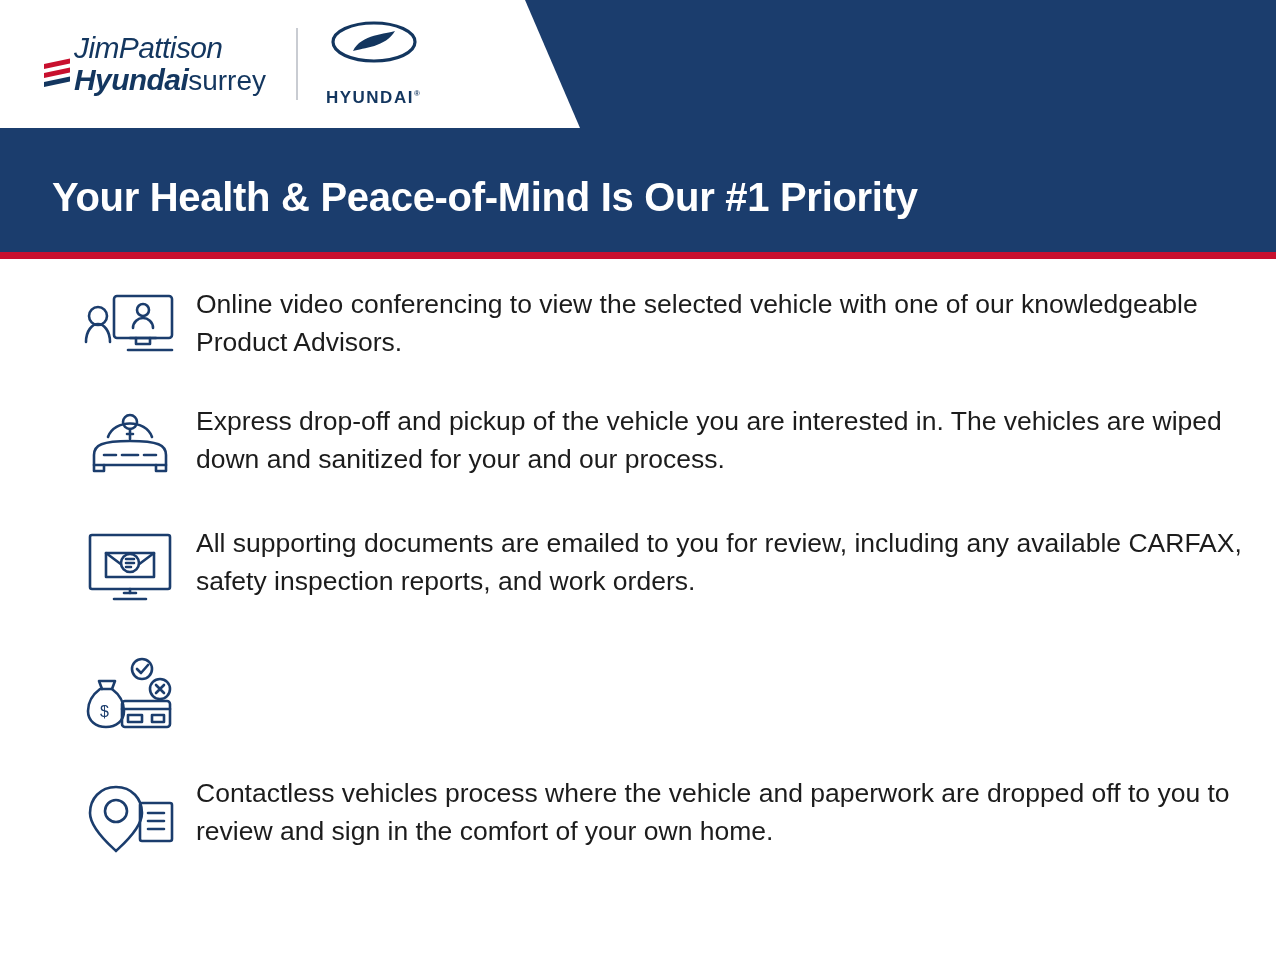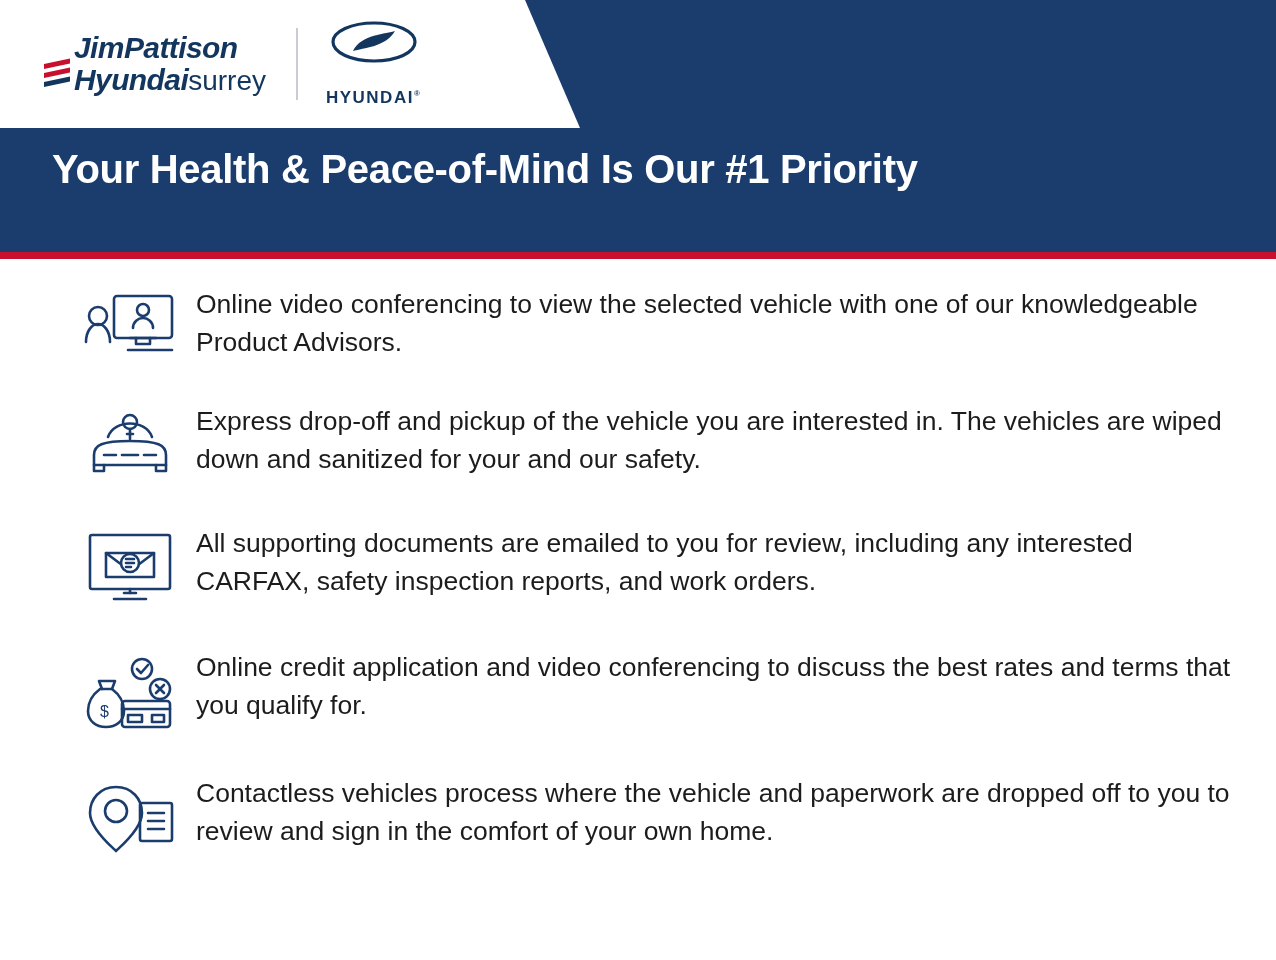--- a/index.html
+++ b/index.html
@@ -56,21 +56,21 @@
     height: 42px;
     margin-right: 4px;
     position: relative;
     top: 5px;
   }
   .jp-text {
     line-height: 1.0;
   }
   .jp-line1 {
     font-family: "Liberation Sans", sans-serif;
-    font-weight: bold;
+    font-weight: normal;
     font-style: italic;
     font-size: 30px;
     letter-spacing: -0.6px;
     color: #13365f;
   }
   .jp-line2 {
     font-family: "Liberation Sans", sans-serif;
     font-weight: bold;
     font-style: italic;
     font-size: 30px;
@@ -106,21 +106,21 @@
     margin-top: 4px;
   }
   .hyundai-word sup {
     font-size: 8px;
     vertical-align: super;
   }
 
   .headline {
     position: absolute;
     left: 52px;
-    top: 147px;
+    top: 175px;
     font-family: "Liberation Sans", sans-serif;
     font-weight: bold;
     font-size: 40px;
     letter-spacing: -0.3px;
     color: #ffffff;
     white-space: nowrap;
   }
   .red-rule {
     position: absolute;
     left: 0;
@@ -230,55 +230,54 @@
           <path d="M26 28 C32 10, 64 10, 70 28"></path>
           <circle cx="48" cy="13" r="7"></circle>
           <path d="M48 20 v10 M45 25 h6"></path>
           <path d="M12 46 c0 -10 8 -14 36 -14 s36 4 36 14 v10 h-72 z"></path>
           <path d="M12 56 v6 h10 v-6"></path>
           <path d="M74 56 v6 h10 v-6"></path>
           <path d="M22 46 h12 M62 46 h12"></path>
           <path d="M40 46 h16"></path>
         </svg>
       </div>
-      <div class="text-cell">Express drop-off and pickup of the vehicle you are interested in. The vehicles are wiped down and sanitized for your and our safety.</div>
+      <div class="text-cell">Express drop-off and pickup of the vehicle you are interested in. The vehicles are wiped down and sanitized for your and our process.</div>
     </div>
 
     <div class="row r3">
       <div class="icon-cell">
         <svg width="96" height="72" viewBox="0 0 96 72" fill="none" stroke="#1b3d6d" stroke-width="2.6" stroke-linecap="round" stroke-linejoin="round">
           <rect x="8" y="4" width="80" height="54" rx="2"></rect>
           <path d="M42 62 h12 M32 68 h32"></path>
           <path d="M48 58 v4"></path>
           <path d="M24 22 h48 v24 h-48 z"></path>
           <path d="M24 22 l24 18 l24 -18"></path>
           <circle cx="48" cy="32" r="9" fill="#ffffff"></circle>
           <path d="M44 28 h8 M44 32 h8 M44 36 h5"></path>
         </svg>
       </div>
-      <div class="text-cell">All supporting documents are emailed to you for review, including any interested CARFAX, safety inspection reports, and work orders.</div>
+      <div class="text-cell">All supporting documents are emailed to you for review, including any available CARFAX, safety inspection reports, and work orders.</div>
     </div>
 
     <div class="row r4">
       <div class="icon-cell">
         <svg width="96" height="78" viewBox="0 0 96 78" fill="none" stroke="#1b3d6d" stroke-width="2.6" stroke-linecap="round" stroke-linejoin="round">
           <path d="M18 34 c-8 6 -12 14 -12 22 c0 10 8 16 18 16 c10 0 18 -6 18 -16 c0 -8 -4 -16 -12 -22 z"></path>
           <path d="M20 34 l-3 -8 h16 l-3 8"></path>
           <text x="18" y="62" font-family="Liberation Sans, sans-serif" font-size="16" fill="#1b3d6d" stroke="none">$</text>
           <circle cx="60" cy="14" r="10"></circle>
           <path d="M55 14 l4 4 l7 -8"></path>
           <circle cx="78" cy="34" r="10"></circle>
           <path d="M74 30 l8 8 M82 30 l-8 8"></path>
           <rect x="40" y="46" width="48" height="26" rx="3"></rect>
           <path d="M40 54 h48"></path>
           <rect x="46" y="60" width="14" height="7"></rect>
           <rect x="70" y="60" width="12" height="7"></rect>
         </svg>
       </div>
-      <div class="text-cell">Online credit application and video conferencing to discuss the best rates and terms that you qualify for.</div>
     </div>
 
     <div class="row r5">
       <div class="icon-cell">
         <svg width="96" height="76" viewBox="0 0 96 76" fill="none" stroke="#1b3d6d" stroke-width="2.6" stroke-linecap="round" stroke-linejoin="round">
           <path d="M34 6 C18 6, 8 18, 8 32 C8 48, 30 66, 34 70 C38 66, 60 48, 60 32 C60 18, 50 6, 34 6 Z"></path>
           <circle cx="34" cy="30" r="11"></circle>
           <rect x="58" y="22" width="32" height="38" rx="2"></rect>
           <path d="M66 32 h16 M66 40 h16 M66 48 h16"></path>
         </svg>

